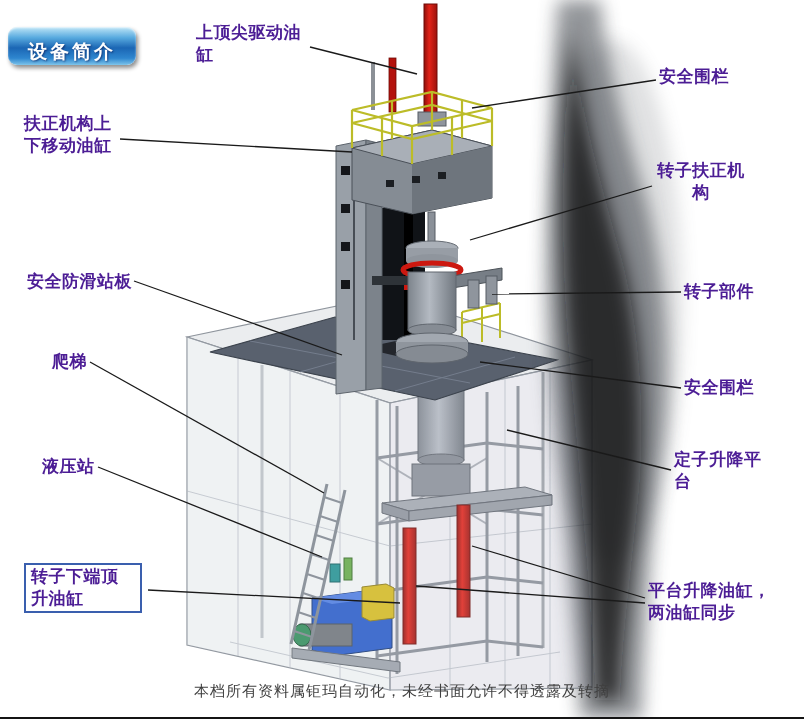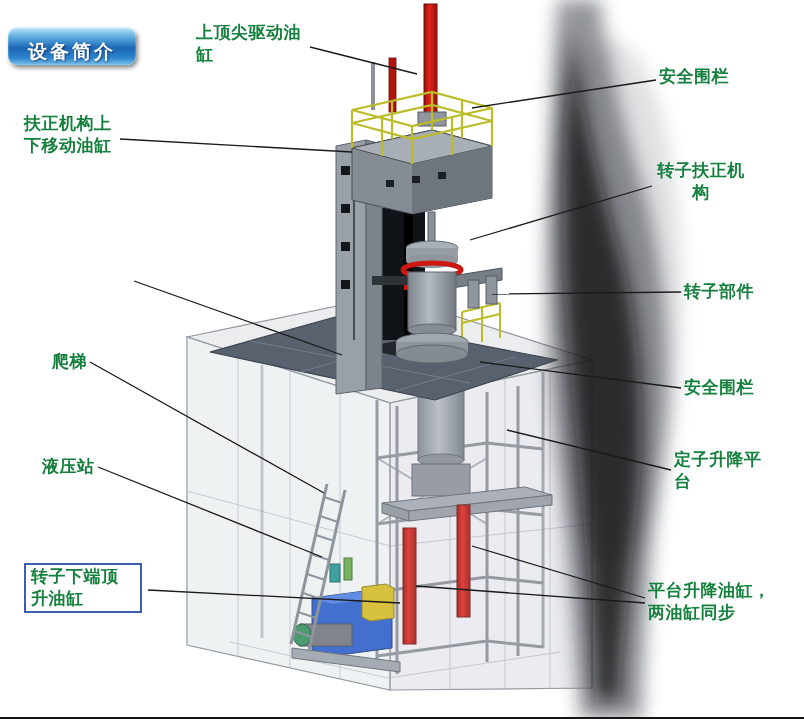--- a/index.html
+++ b/index.html
@@ -12,21 +12,21 @@
     position:absolute; left:8px; top:27px; width:128px; height:38px;
     border-radius:9px;
     background:linear-gradient(180deg,#bfe6f7 0%, #58aadf 28%, #1b66b4 55%, #2e86cf 82%, #7cc3ea 100%);
     box-shadow:2px 3px 4px rgba(0,0,0,0.45), inset 0 1px 2px rgba(255,255,255,0.7);
     display:flex; align-items:flex-end; justify-content:center;
     color:#ffffff; font-size:19px; font-weight:bold; letter-spacing:3px;
     text-shadow:1px 1px 2px rgba(0,0,60,0.55);
   }
 
   .label {
-    position:absolute; color:#15803d; font-size:17px; line-height:1.3;
+    position:absolute; color:#4c1d95; font-size:17px; line-height:1.3;
     font-weight:600; letter-spacing:0.5px;
   }
   .l1 { white-space:nowrap; }
   .label-boxed {
     border:2px solid #3a5fae; padding:1px 5px; background:rgba(255,255,255,0.0);
   }
 
   .watermark {
     position:absolute; left:0; right:0; top:682px; text-align:center;
     font-size:15px; color:#3f3f3f; font-weight:500; letter-spacing:1px;
@@ -242,29 +242,31 @@
   </div>
 
   <div class="label" style="left:196px; top:22px; width:112px;">上顶尖驱动油缸</div>
 
   <div class="label l1" style="left:659px; top:66px;">安全围栏</div>
 
   <div class="label" style="left:24px; top:113px; width:92px;">扶正机构上下移动油缸</div>
 
   <div class="label" style="left:655px; top:160px; width:92px;text-align:center;">转子扶正机构</div>
 
+  <div class="label l1" style="left:27px; top:271px;">安全防滑站板</div>
 
   <div class="label l1" style="left:684px; top:281px;">转子部件</div>
 
   <div class="label l1" style="left:52px; top:351px;">爬梯</div>
 
   <div class="label l1" style="left:684px; top:377px;">安全围栏</div>
 
   <div class="label l1" style="left:42px; top:456px;">液压站</div>
 
   <div class="label" style="left:674px; top:449px; width:92px;">定子升降平台</div>
 
   <div class="label label-boxed" style="left:24px; top:563px; width:118px;">转子下端顶升油缸</div>
 
   <div class="label" style="left:648px; top:580px; width:130px;">平台升降油缸，两油缸同步</div>
 
+  <div class="watermark">本档所有资料属钜玛自动化，未经书面允许不得透露及转摘</div>
   <div class="bottom-line"></div>
 </div>
 
 </body></html>

